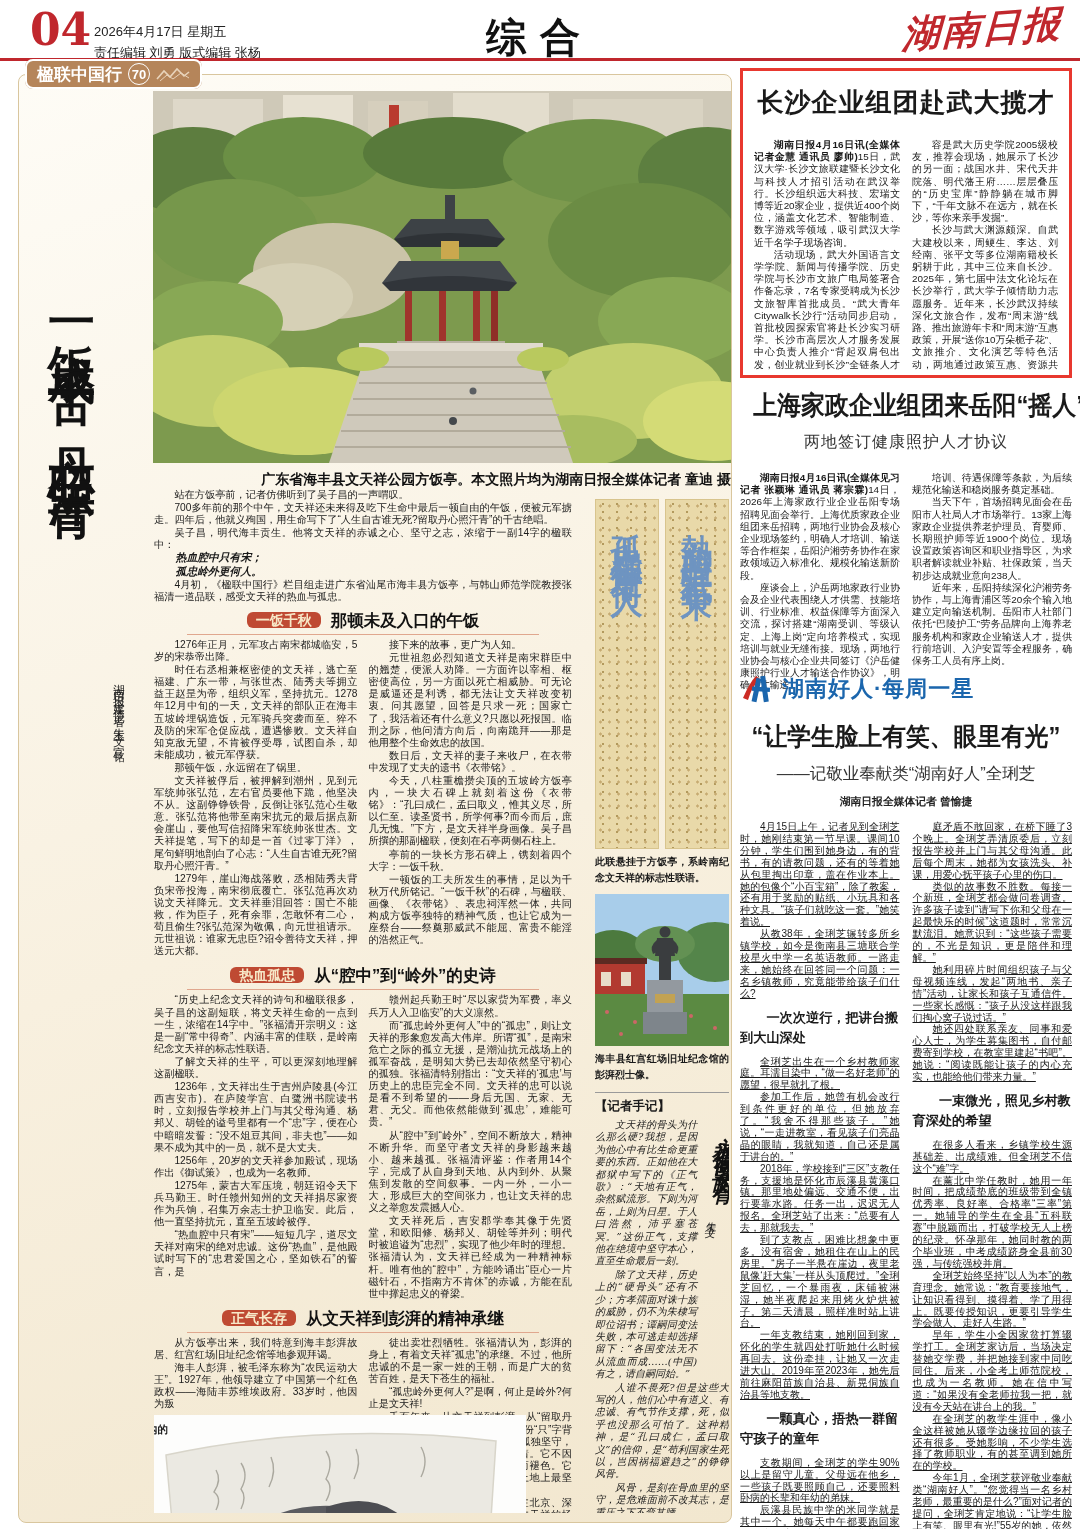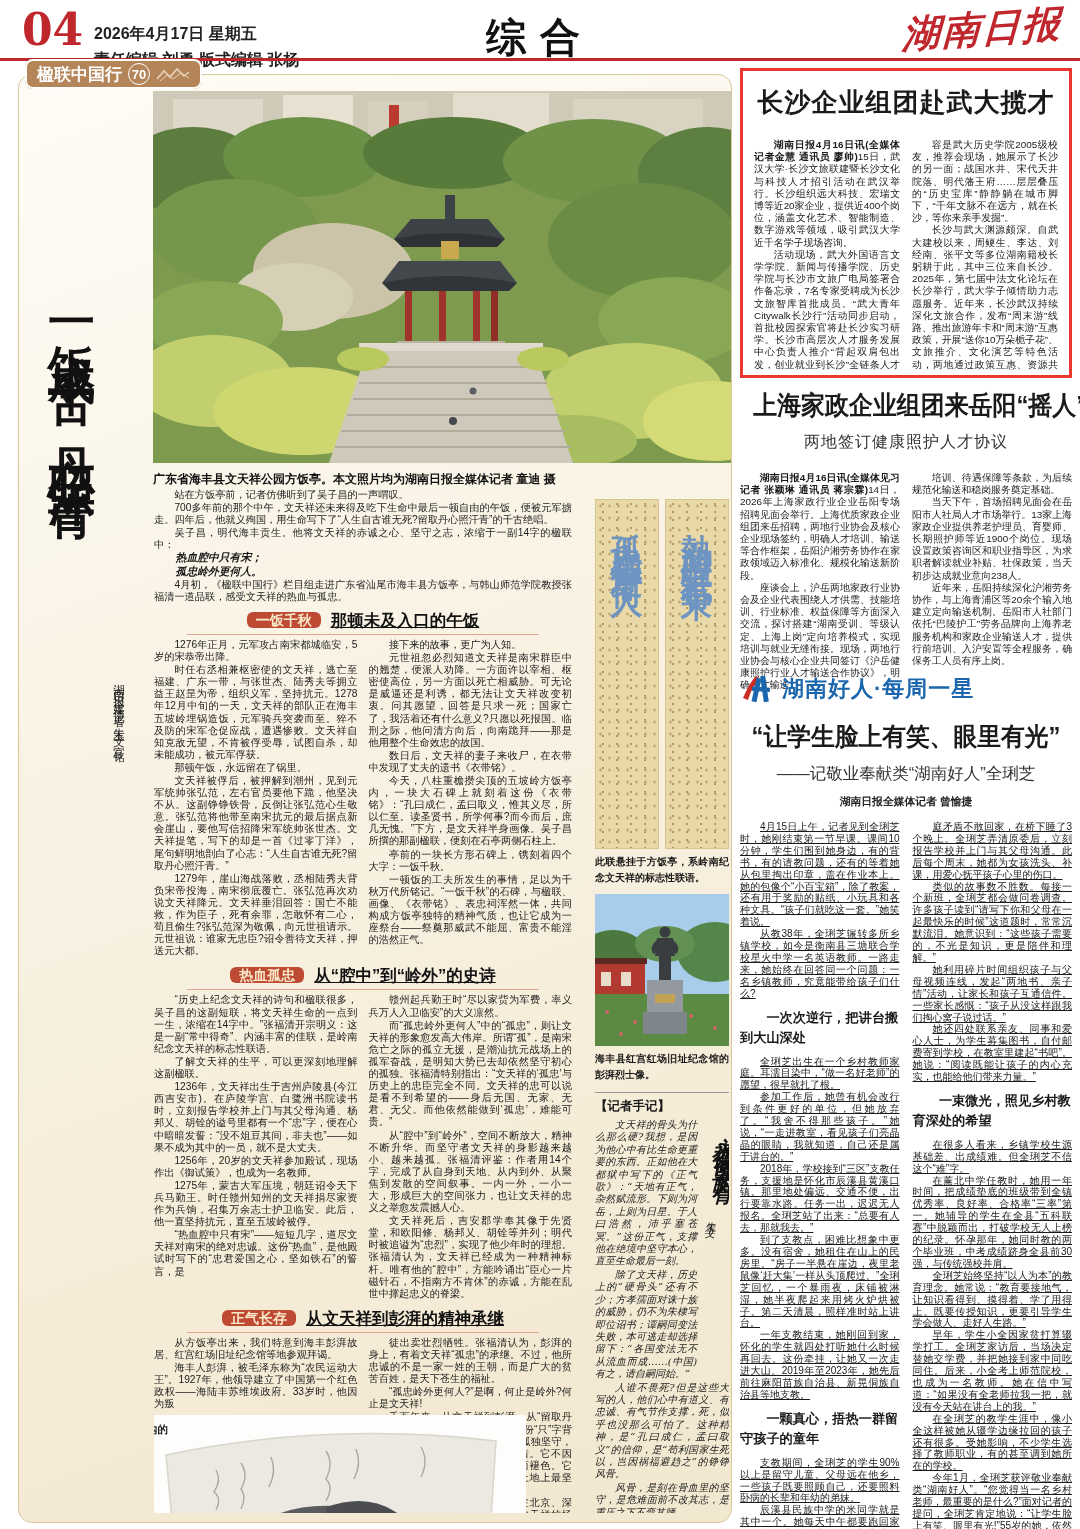--- a/index.html
+++ b/index.html
@@ -1,57 +1,57 @@
 <!DOCTYPE html>
 <html><head>
 <meta charset="utf-8">
 <style>
   html,body{margin:0;padding:0;background:#e9e9e9;}
   .page{position:relative;width:1080px;height:1529px;background:#ffffff;margin:0 auto;
         font-family:"Liberation Sans",sans-serif;color:#1a1a1a;overflow:hidden;}
   
-  .pagenum{position:absolute;left:22px;top:8px;font-family:"DejaVu Serif",serif;
+  .pagenum{position:absolute;left:30px;top:8px;font-family:"DejaVu Serif",serif;
            font-weight:bold;font-size:44px;color:#c0272d;line-height:1;}
-  .dateline{position:absolute;left:94px;top:21px;font-size:16px;color:#222;line-height:1.65;font-weight:bold;}
+  .dateline{position:absolute;left:94px;top:21px;font-size:13px;color:#222;line-height:1.65;}
   .section-title{position:absolute;left:0;right:0;top:10px;text-align:center;
                  font-size:40px;font-weight:900;letter-spacing:14px;color:#111;}
   .masthead{position:absolute;right:18px;top:4px;font-family:"DejaVu Serif",serif;
             font-weight:900;font-style:italic;font-size:38px;color:#c0272d;
             transform:rotate(-4deg) skewX(-6deg);letter-spacing:2px;}
   .head-rule{position:absolute;left:0;top:58px;width:1080px;height:2.5px;background:#c0272d;}
   
   .feature{position:absolute;left:18px;top:74px;width:712px;height:1447px;
-           border:1.5px solid #d9c69e;border-radius:14px;
+           border:1.5px solid #d9c69e;border-radius:8px;
            background:linear-gradient(160deg,#fefcf6 0%,#f8f0df 55%,#f2e7cf 100%);}
   .col-badge{position:absolute;left:6px;top:-16px;height:30px;display:flex;align-items:center;gap:6px;
              background:#b5855a;color:#fff;border-radius:8px;padding:0 12px;
              font-size:17px;font-weight:bold;box-shadow:0 0 0 2px #fff inset;}
   .col-badge .num{display:inline-flex;align-items:center;justify-content:center;
                   width:20px;height:20px;border:1.5px solid #fff;border-radius:50%;
                   font-size:13px;font-weight:bold;}
   .v-title{position:absolute;left:22px;top:222px;height:820px;writing-mode:vertical-rl;
            font-family:"DejaVu Serif",serif;font-weight:900;font-size:47px;
            letter-spacing:11px;color:#111;}
   .v-byline{position:absolute;left:92px;top:600px;height:360px;writing-mode:vertical-rl;
             font-size:11.5px;letter-spacing:4px;color:#222;}
   .main-photo{position:absolute;left:134px;top:16px;width:578px;height:372px;overflow:hidden;}
   .photo-caps{position:absolute;left:134px;top:396px;width:578px;display:flex;
-              justify-content:flex-start;font-size:12px;font-weight:600;color:#111;}
+              justify-content:flex-end;font-size:14px;font-weight:600;color:#111;}
   
   .flow{position:absolute;left:135px;top:414px;width:418px;height:1024px;overflow:hidden;
         font-size:10.2px;line-height:12.1px;text-align:justify;}
   .flow p.para{margin:0 0 1px;text-indent:2em;}
   .flow p.verse{margin:0 0 1px;text-indent:2em;font-family:"DejaVu Serif",serif;
                 font-style:italic;font-weight:bold;font-size:10.8px;}
   .sec-head{display:flex;align-items:center;justify-content:center;gap:10px;
             margin:9px 0 4px;padding-bottom:7px;position:relative;}
   .sec-head::after{content:"";position:absolute;left:8%;right:8%;bottom:0;height:1px;background:#e0a78e;}
   .sbadge{background:#bf4a33;color:#f7e8c8;font-size:14px;font-weight:bold;
           padding:2px 9px;border-radius:6px;white-space:nowrap;}
-  .stitle{font-size:16.5px;font-weight:900;color:#111;white-space:nowrap;text-decoration:underline;}
+  .stitle{font-size:16.5px;font-weight:900;color:#111;white-space:nowrap;}
   .cols2{display:flex;gap:11px;}
   .cols2 .fcol{flex:1;min-width:0;}
   
   .sculpt-wrap{position:relative;width:500px;height:184px;margin:5px 0 0 -128px;background:#fff;}
   .sculpt-cap{position:absolute;left:16px;top:6px;width:128px;font-size:10.5px;font-weight:600;
               text-indent:2em;text-align:left;line-height:1.6;z-index:2;}
   
   .subcol{position:absolute;left:576px;top:424px;width:134px;height:1014px;overflow:hidden;}
   .stones{display:flex;gap:6px;height:350px;}
   .stone{flex:1;background-color:#e9d9a9;border:1px solid #d8c48d;

